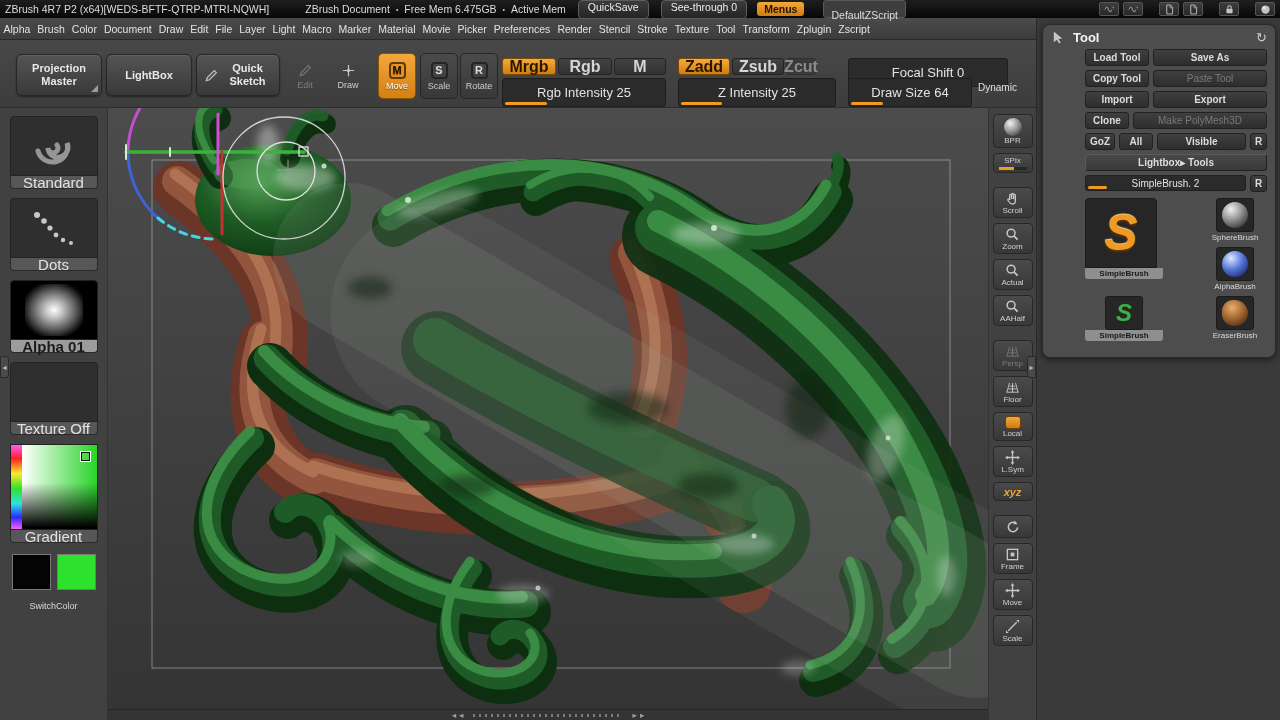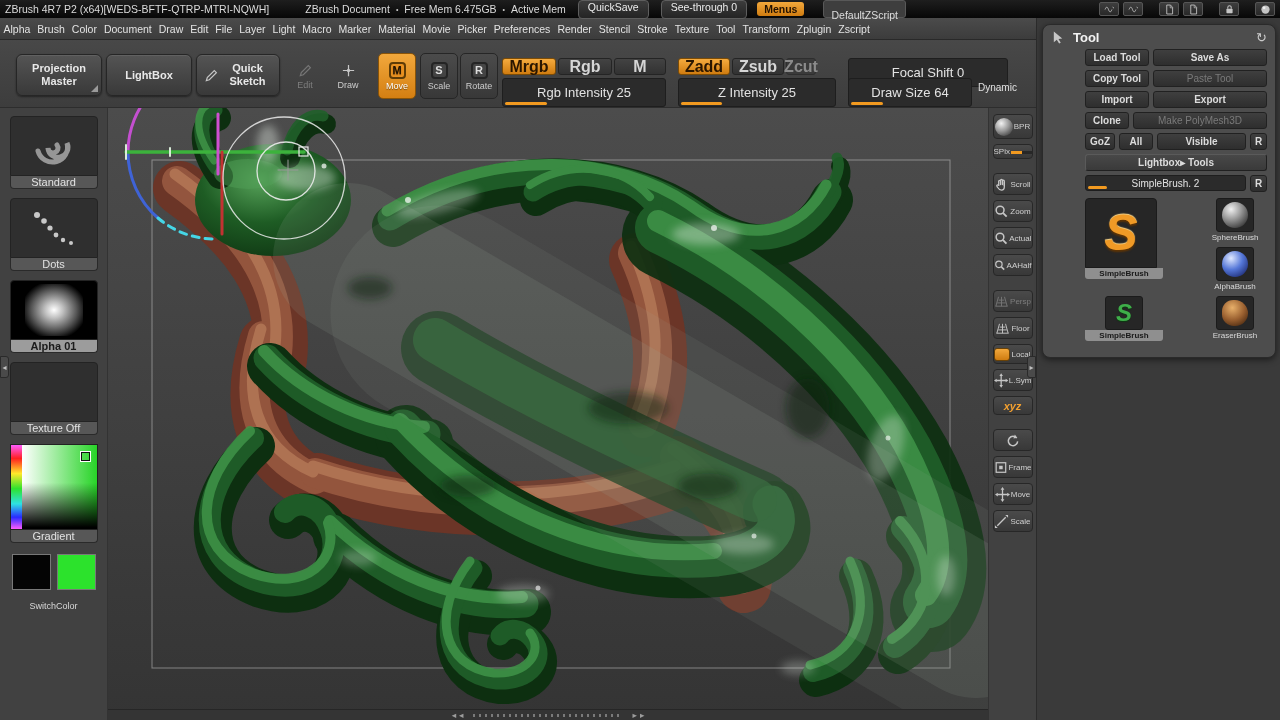--- a/index.html
+++ b/index.html
@@ -41,42 +41,42 @@
   .fillbar{position:absolute;left:2px;bottom:1px;height:3px;background:#f29a20;border-radius:2px}
   .dynamic-label{position:absolute;font-size:10px;color:#e0e0e0}
   .ic{width:15px;height:15px;color:#c6c6c6}
   .ic.dim{color:#767676}
 
   
   .sidebar{position:absolute;top:108px;left:0;width:108px;height:612px;background:#414141;border-right:1px solid #333;display:flex;flex-direction:column;align-items:center;padding-top:8px;gap:9px}
   .side-thumb{width:88px}
   .thumb-img{height:60px;background:#2f2f2f;border:1px solid #232323;border-radius:4px 4px 0 0;display:flex;align-items:center;justify-content:center;overflow:hidden}
   .thumb-img.blackbg{background:#000}
-  .thumb-label{height:13px;background:#575757;border:1px solid #2a2a2a;border-top:none;border-radius:0 0 4px 4px;font-size:11px;color:#e2e2e2;display:flex;align-items:center;justify-content:center}
+  .thumb-label{height:13px;background:#575757;border:1px solid #2a2a2a;border-top:none;border-radius:0 0 4px 4px;font-size:15px;color:#e2e2e2;display:flex;align-items:center;justify-content:center}
   .thumb-label.sel{background:#9c9c9c;color:#1b1b1b;font-weight:bold}
   .alpha-blob{width:58px;height:52px;background:radial-gradient(ellipse at center,#fff 0%,#c0c0c0 22%,#565656 55%,#000 80%)}
   .chrome-sphere{width:54px;height:54px;border-radius:50%;background:radial-gradient(circle at 50% 36%,#fbfbfb 0%,#d6d6d6 10%,#8a8a8a 26%,#3c3c3c 44%,#9b9b9b 58%,#2a2a2a 74%,#777 88%,#0c0c0c 100%)}
   .picker{height:86px;display:flex;border:1px solid #222}
   .hue-strip{width:11px;background:linear-gradient(#ff5cff 0%,#ff2020 16%,#ffe92a 34%,#2ee22e 52%,#2ee2e2 70%,#2a2aff 86%,#ff5cff 100%)}
   .sv-area{flex:1;position:relative;background:linear-gradient(to top,#000 2%,rgba(0,0,0,0) 55%),linear-gradient(to right,#fff,#28d428)}
   .sv-cursor{position:absolute;top:7px;right:7px;width:9px;height:9px;border:1px solid #111;outline:1px solid #fff}
   .swatch-row{display:flex;gap:6px;margin-top:2px}
   .swatch{width:39px;height:36px;border:1px solid #787878}
   .swatch.black{background:#040404}.swatch.green{background:#2ce22c}
   .switch-label{font-size:9px;color:#d8d8d8;margin-top:2px}
 
   
   .canvas-wrap{position:absolute;top:108px;left:108px;width:880px;height:612px}
   .canvas-svg{display:block;width:880px;height:612px}
   .hscroll{position:absolute;left:0;right:0;bottom:0;height:11px;background:#343434;border-top:1px solid #262626;display:flex;align-items:center;justify-content:center;gap:8px;font-size:7.5px;color:#9c9c9c}
   .hscroll .track{width:150px;height:3px;background:repeating-linear-gradient(90deg,#7a7a7a 0 2px,transparent 2px 6px)}
 
   
   .right-strip{position:absolute;top:108px;left:988px;width:48px;height:612px;background:#414141;border-left:1px solid #333;display:flex;flex-direction:column;align-items:center;padding-top:6px;gap:5px}
-  .rt-item{width:40px;background:linear-gradient(#4a4a4a,#383838);border:1px solid #272727;border-radius:4px;display:flex;flex-direction:row;align-items:center;justify-content:center;padding:3px 0 2px;gap:1px}
+  .rt-item{width:40px;background:linear-gradient(#4a4a4a,#383838);border:1px solid #272727;border-radius:4px;display:flex;flex-direction:column;align-items:center;justify-content:center;padding:3px 0 2px;gap:1px}
   .rt-label{font-size:8px;color:#d0d0d0;line-height:1}
   .rt-item.dim .rt-label{color:#7c7c7c}
   .sphere-ic{width:18px;height:18px;border-radius:50%;background:radial-gradient(circle at 35% 30%,#f2f2f2,#999 45%,#333 90%)}
   .spix-bar{width:28px;height:3px;background:#272727;position:relative;margin-top:1px}
   .spix-bar i{position:absolute;left:0;top:0;height:100%;background:#f29a20}
   .local-ic{width:16px;height:13px;border-radius:3px;background:linear-gradient(#f2a83c,#cf7c10);border:1px solid #6a4206}
   .xyz-text{font-size:11px;font-weight:bold;font-style:italic;color:#f2a030}
   .mt{margin-top:9px}
 
   

